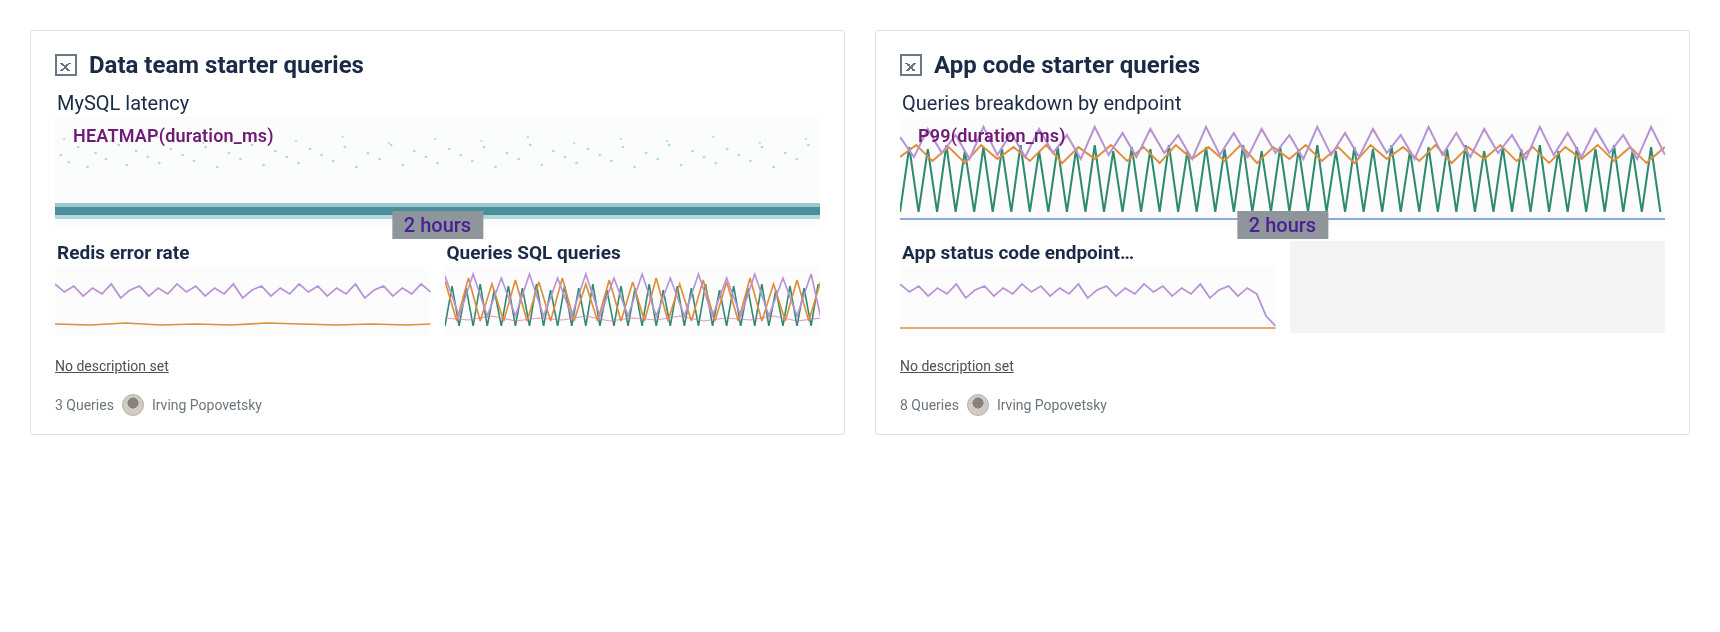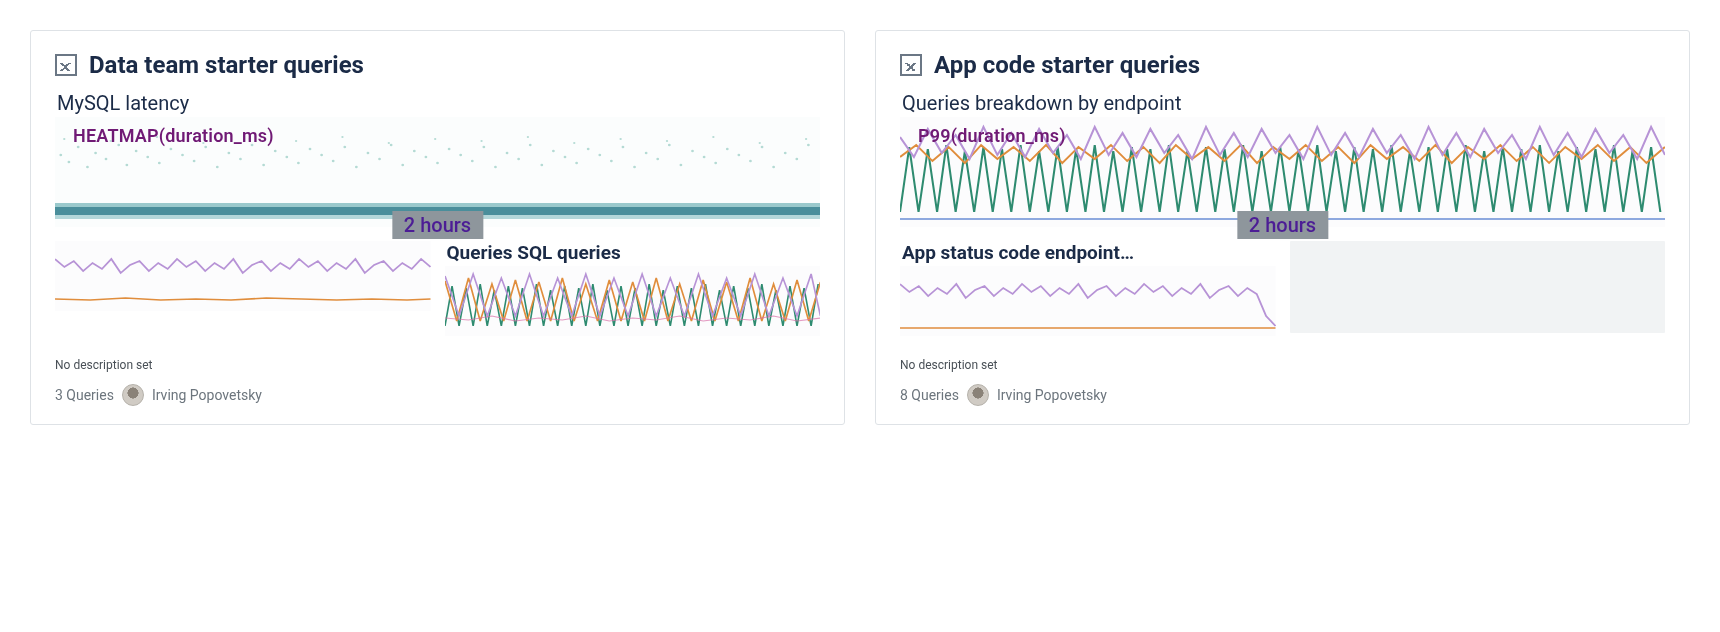--- a/index.html
+++ b/index.html
@@ -13,21 +13,21 @@
   .hero-wrap{position:relative;margin-bottom:6px;}
   .hero-chart{width:100%;height:110px;display:block;}
   .metric-label{position:absolute;left:18px;top:8px;font-size:18px;font-weight:600;color:#701a75;letter-spacing:.2px;}
   .time-badge{position:absolute;left:50%;transform:translateX(-50%);bottom:-12px;background:#8e969c;color:#4c1d95;font-size:20px;padding:2px 12px;border-radius:0;font-weight:500;}
   .sub-row{display:flex;gap:14px;margin-top:14px;}
   .sub{flex:1;min-width:0;}
   .sub-title{font-size:19px;font-weight:700;color:#1b2b47;margin:0 0 2px 2px;white-space:nowrap;overflow:hidden;text-overflow:ellipsis;}
   .sub-chart{width:100%;height:70px;display:block;}
   .empty-tile{background:#f1f3f4;height:92px;border-radius:1px;}
   .footer{margin-top:22px;}
-  .desc{font-size:12px;color:#495057;margin-bottom:12px;}
+  .desc{font-size:14px;color:#495057;margin-bottom:20px;text-decoration:underline;}
   .meta{display:flex;align-items:center;gap:8px;color:#6c757d;font-size:14px;}
   .avatar{width:22px;height:22px;border-radius:50%;background:radial-gradient(circle at 50% 40%,#8a8278 0,#8a8278 35%,#d0cbc4 36%,#d0cbc4 100%);border:1px solid #b5b1aa;box-sizing:border-box;}
 </style>
 </head>
 <body>
 
 <div class="page">
 
   <div class="card">
     <div class="card-header">
@@ -132,20 +132,21 @@
         <rect x="0" y="90" width="660" height="8" fill="#2a7a8a" opacity="0.85"></rect>
         <rect x="0" y="86" width="660" height="4" fill="#5aa7ac" opacity="0.6"></rect>
         <rect x="0" y="98" width="660" height="4" fill="#5aa7ac" opacity="0.45"></rect>
       </svg>
       <div class="metric-label">HEATMAP(duration_ms)</div>
       <div class="time-badge">2 hours</div>
     </div>
 
     <div class="sub-row">
       <div class="sub">
+        <div class="sub-title">Redis error rate</div>
         <svg class="sub-chart" viewBox="0 0 320 70" preserveAspectRatio="none">
           <rect width="320" height="70" fill="#fcfcfd"></rect>
           <polyline fill="none" stroke="#b793d6" stroke-width="1.6" points="0,18 8,26 16,20 24,30 32,22 40,28 48,18 56,32 64,24 72,20 80,30 88,22 96,28 104,18 112,26 120,20 128,30 136,22 144,28 152,18 160,32 168,24 176,20 184,30 192,22 200,28 208,18 216,26 224,20 232,30 240,22 248,28 256,18 264,32 272,24 280,20 288,30 296,22 304,28 312,18 320,26"></polyline>
           <polyline fill="none" stroke="#e08d3c" stroke-width="1.6" points="0,58 30,59 60,57 90,59 120,58 150,59 180,57 210,58 240,59 270,58 300,59 320,58"></polyline>
         </svg>
       </div>
       <div class="sub">
         <div class="sub-title">Queries SQL queries</div>
         <svg class="sub-chart" viewBox="0 0 320 70" preserveAspectRatio="none">
           <rect width="320" height="70" fill="#fcfcfd"></rect>

